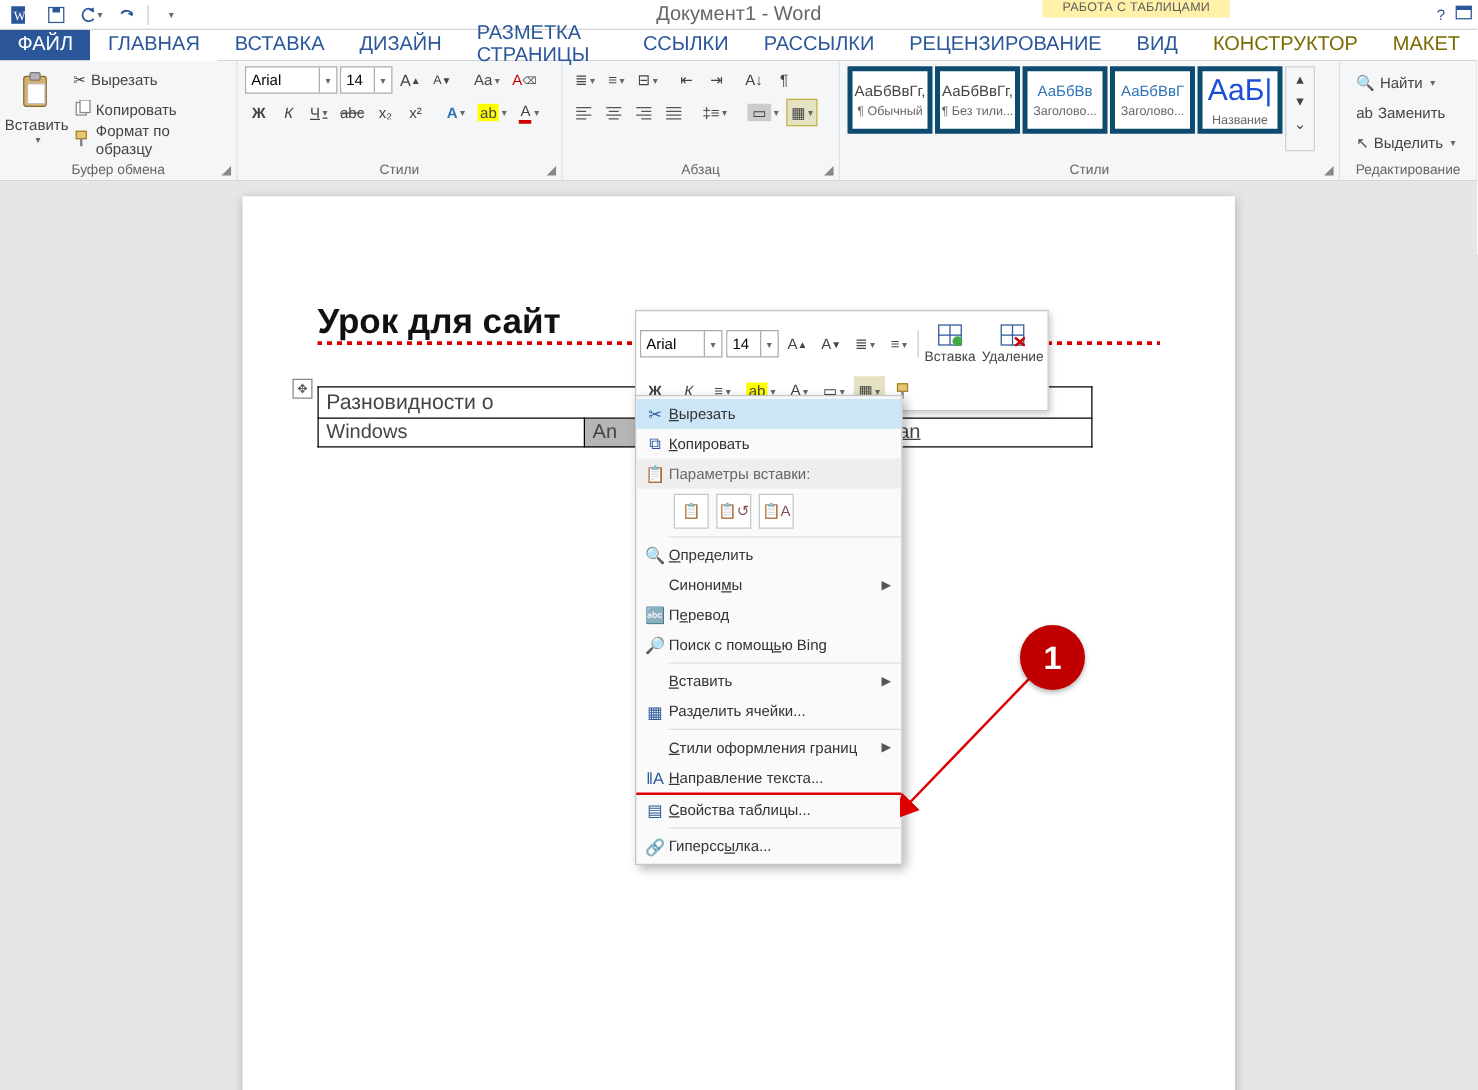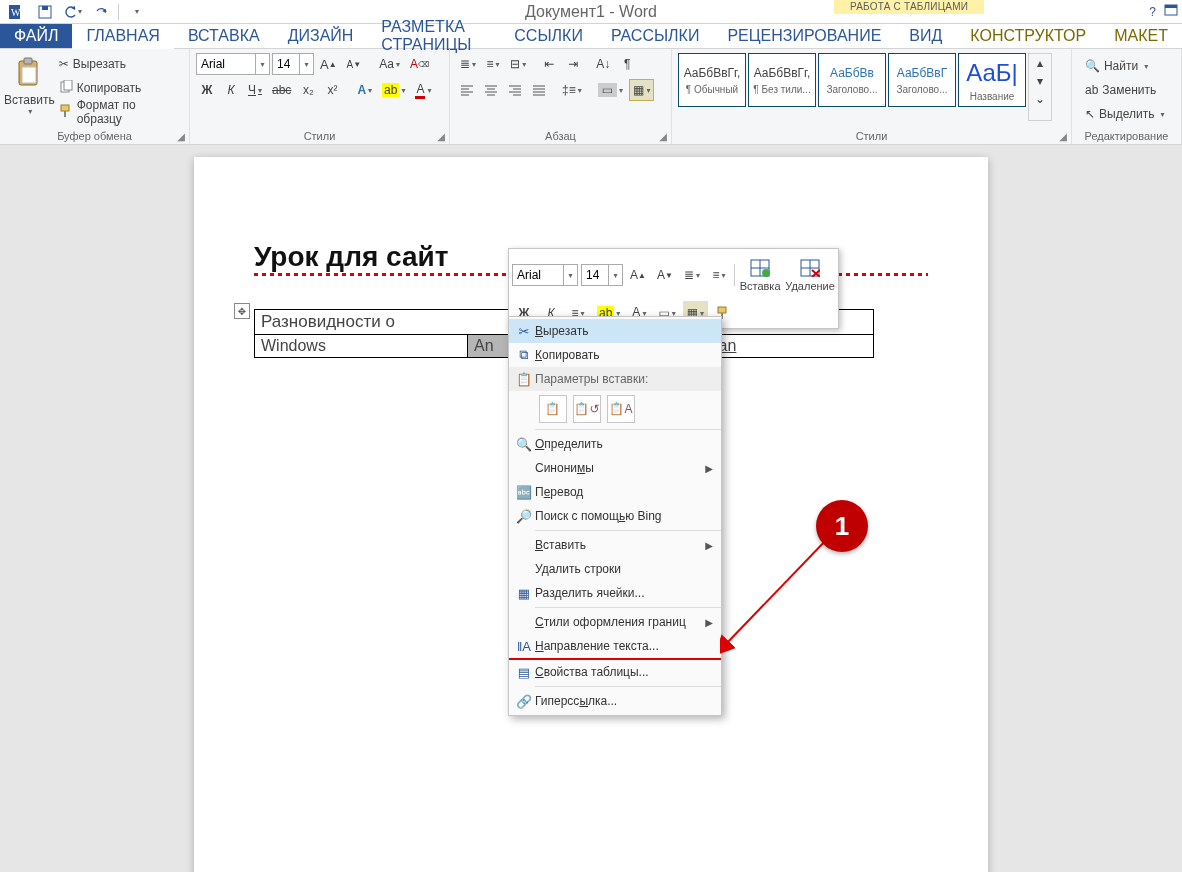--- a/index.html
+++ b/index.html
@@ -31,21 +31,21 @@
 .fontbox input{border:none;outline:none;font-size:12px;padding:0 4px;width:58px;}
 .fontbox .caret{width:14px;text-align:center;font-size:8px;color:#666;border-left:1px solid #ababab;height:100%;display:flex;align-items:center;justify-content:center;}
 .sizebox input{width:26px;}
 .bold{font-weight:bold;}
 .ital{font-style:italic;}
 .under{text-decoration:underline;}
 .strike{text-decoration:line-through;}
 .bigbtn{display:flex;flex-direction:column;align-items:center;justify-content:center;padding:2px 6px;}
 .bigbtn .ic{font-size:22px;color:#2b579a;}
 .styles-row{display:flex;gap:2px;}
-.stylebox{width:68px;height:54px;border:1px solid #0c4a6e;background:#fff;display:flex;flex-direction:column;align-items:center;justify-content:center;font-size:10px;color:#444;overflow:hidden;}
+.stylebox{width:68px;height:54px;border:4px solid #0c4a6e;background:#fff;display:flex;flex-direction:column;align-items:center;justify-content:center;font-size:10px;color:#444;overflow:hidden;}
 .stylebox .prev{font-size:12px;color:#444;margin-bottom:4px;}
 .stylebox .name{font-size:10px;color:#666;white-space:nowrap;max-width:64px;overflow:hidden;text-overflow:ellipsis;text-align:center;}
 .stylebox.big .prev{font-size:24px;color:#1d4ed8;}
 .stylebox.heading .prev{color:#2e74b5;}
 .editing-col{display:flex;flex-direction:column;gap:2px;padding:2px;}
 .editing-col .btn{justify-content:flex-start;gap:4px;padding:0 4px;}
 
 .workspace{background:#e6e6e6;height:740px;overflow:auto;position:relative;display:flex;justify-content:center;}
 .page{width:794px;min-height:700px;background:#fff;margin-top:12px;box-shadow:0 2px 8px rgba(0,0,0,0.25);position:relative;padding:84px 60px;}
 .doc-title{font:bold 28px Arial;color:#111;position:relative;}
@@ -485,24 +485,20 @@
       <span class="ic">🔎</span>
       <span>Поиск с помощ<span class="ul">ь</span>ю Bing</span>
     </div>
   <div class="hr"></div>
   <div class="mi">
       <span class="ic"></span>
       <span><span class="ul">В</span>ставить</span>
       <span class="arrow">▶</span>
     </div>
   <div class="mi">
-      <span class="ic"></span>
-      <span>Удалить строки</span>
-    </div>
-  <div class="mi">
       <span class="ic">▦</span>
       <span>Разделить ячейки...</span>
     </div>
   <div class="hr"></div>
   <div class="mi">
       <span class="ic"></span>
       <span><span class="ul">С</span>тили оформления границ</span>
       <span class="arrow">▶</span>
     </div>
   <div class="mi">

